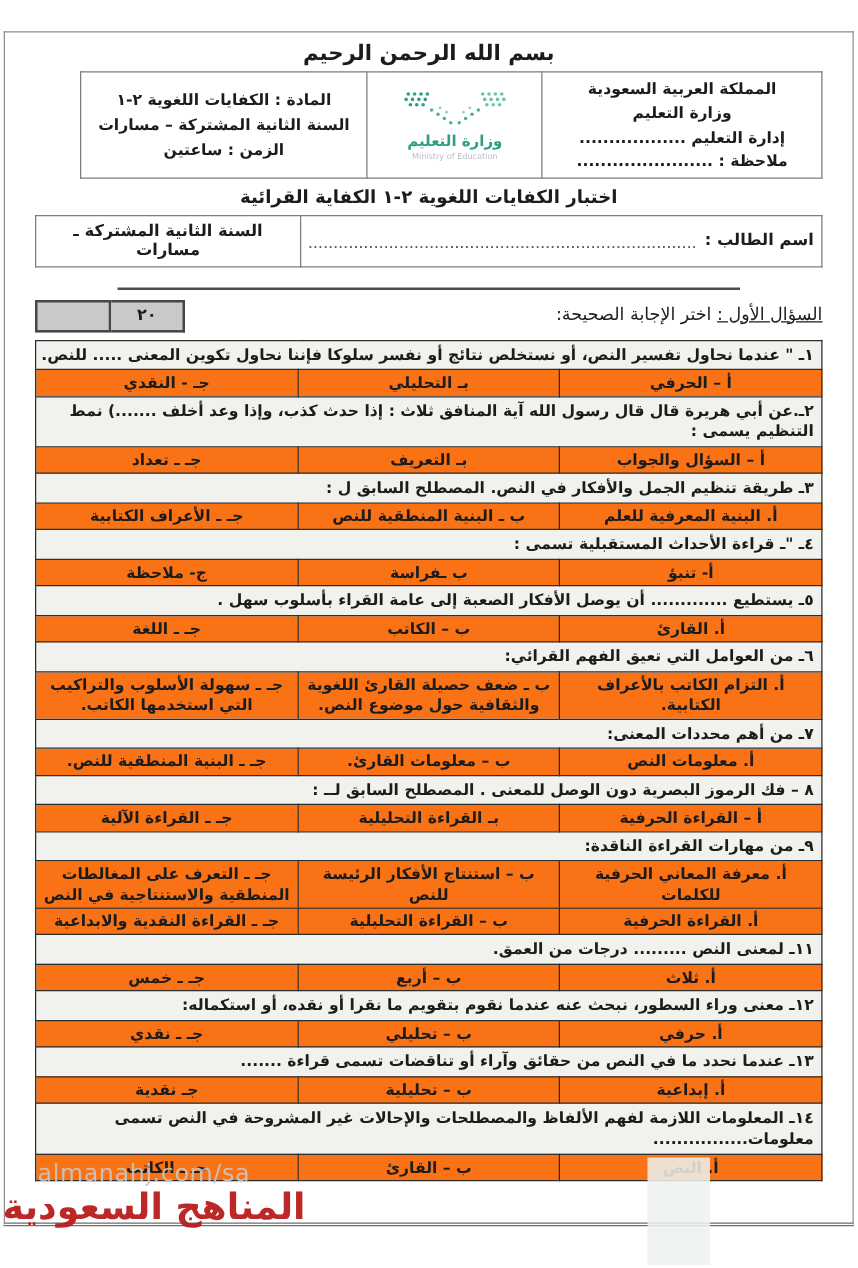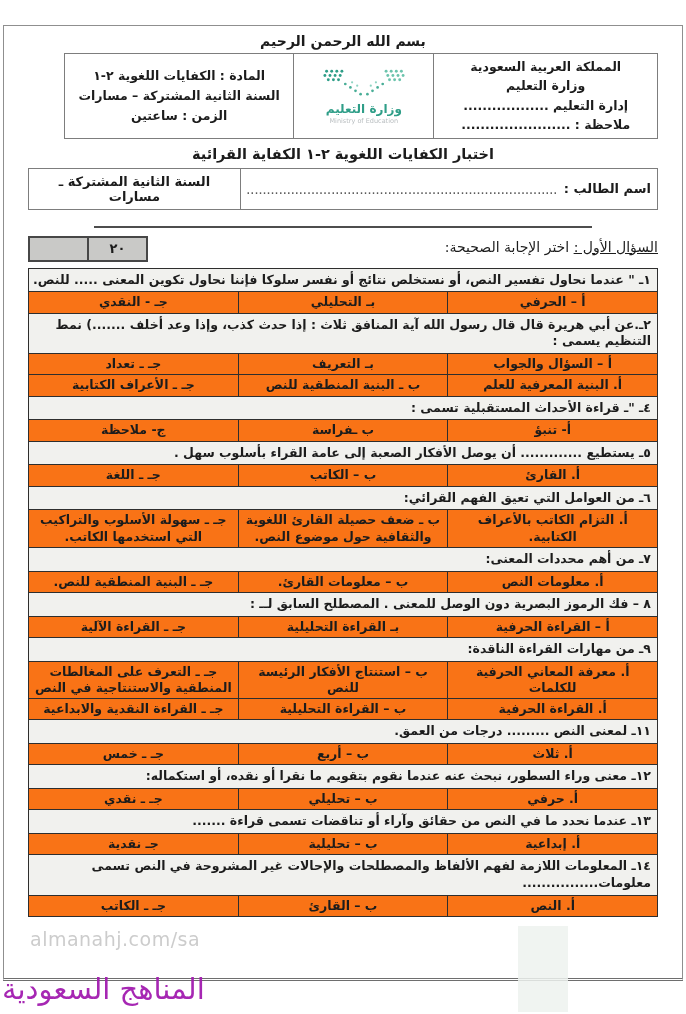--- a/index.html
+++ b/index.html
@@ -8,21 +8,21 @@
     font-family:"DejaVu Sans","Liberation Sans",sans-serif;
     color:#1c1c1c;overflow:hidden;
   }
   .page-frame{
     position:absolute;top:25px;left:3px;width:678px;height:952px;
     border:1px solid #8f8f8f;border-bottom:3px double #6e6e6e;
     pointer-events:none;z-index:1;
   }
   .content{position:absolute;top:31px;left:28px;width:630px;z-index:2;}
 
-  .basmala{text-align:center;font-weight:bold;font-size:14px;margin:2px 0 4px;}
+  .basmala{text-align:center;font-weight:bold;font-size:17px;margin:2px 0 4px;}
 
   table{border-collapse:collapse;}
   .header-table{width:594px;table-layout:fixed;}
   .header-table td{border:1px solid #7d7d7d;vertical-align:middle;padding:3px 6px;}
   .hdr-right{width:38%;text-align:center;font-weight:bold;font-size:12.5px;line-height:1.55;}
   .hdr-center{width:23%;text-align:center;}
   .hdr-left{width:39%;text-align:center;font-weight:bold;font-size:12.5px;line-height:1.6;}
 
   .logo-wrap{display:flex;flex-direction:column;align-items:center;gap:1px;}
   .logo-ar{color:#2f9e88;font-weight:bold;font-size:12px;}
@@ -61,22 +61,22 @@
   .opt-b{width:27.5%;}
   .opt-c{width:39.5%;}
 
   .wm-rect{position:absolute;left:518px;top:926px;width:50px;height:86px;background:#edf2ee;opacity:.85;z-index:3;}
   .wm-latin{
     position:absolute;left:30px;top:928px;z-index:4;direction:ltr;
     font-size:19px;color:#c7c7c7;letter-spacing:.5px;opacity:.9;
   }
   .wm-arabic{
     position:absolute;left:2px;top:948px;z-index:4;
-    font-size:29px;font-weight:normal;color:#a21caf;letter-spacing:1px;
-    font-family:"DejaVu Sans","Liberation Sans",sans-serif;opacity:.95;margin-top:24px;
+    font-size:29px;font-weight:bold;color:#b91c1c;letter-spacing:1px;
+    font-family:"DejaVu Sans","Liberation Sans",sans-serif;opacity:.95;
   }
 </style>
 </head>
 <body>
 
 <div class="page-frame"></div>
 <div class="wm-rect"></div>
 
 <div class="content">
 
@@ -190,20 +190,23 @@
           <td class="opt-c">جـ - النقدي</td>
         </tr>
         <tr class="q-row">
           <td colspan="3">٢ـ.عن أبي هريرة قال قال رسول الله آية المنافق ثلاث : إذا حدث كذب، وإذا وعد أخلف .......) نمط التنظيم يسمى :</td>
         </tr>
         <tr class="opt-row">
           <td class="opt-a">أ – السؤال والجواب</td>
           <td class="opt-b">بـ التعريف</td>
           <td class="opt-c">جـ ـ تعداد</td>
         </tr>
+        <tr class="q-row">
+          <td colspan="3">٣ـ طريقة تنظيم الجمل والأفكار في النص. المصطلح السابق ل :</td>
+        </tr>
         <tr class="opt-row">
           <td class="opt-a">أ. البنية المعرفية للعلم</td>
           <td class="opt-b">ب ـ البنية المنطقية للنص</td>
           <td class="opt-c">جـ ـ الأعراف الكتابية</td>
         </tr>
         <tr class="q-row">
           <td colspan="3">٤ـ "ـ  قراءة الأحداث المستقبلية تسمى :</td>
         </tr>
         <tr class="opt-row">
           <td class="opt-a">أ- تنبؤ</td>

